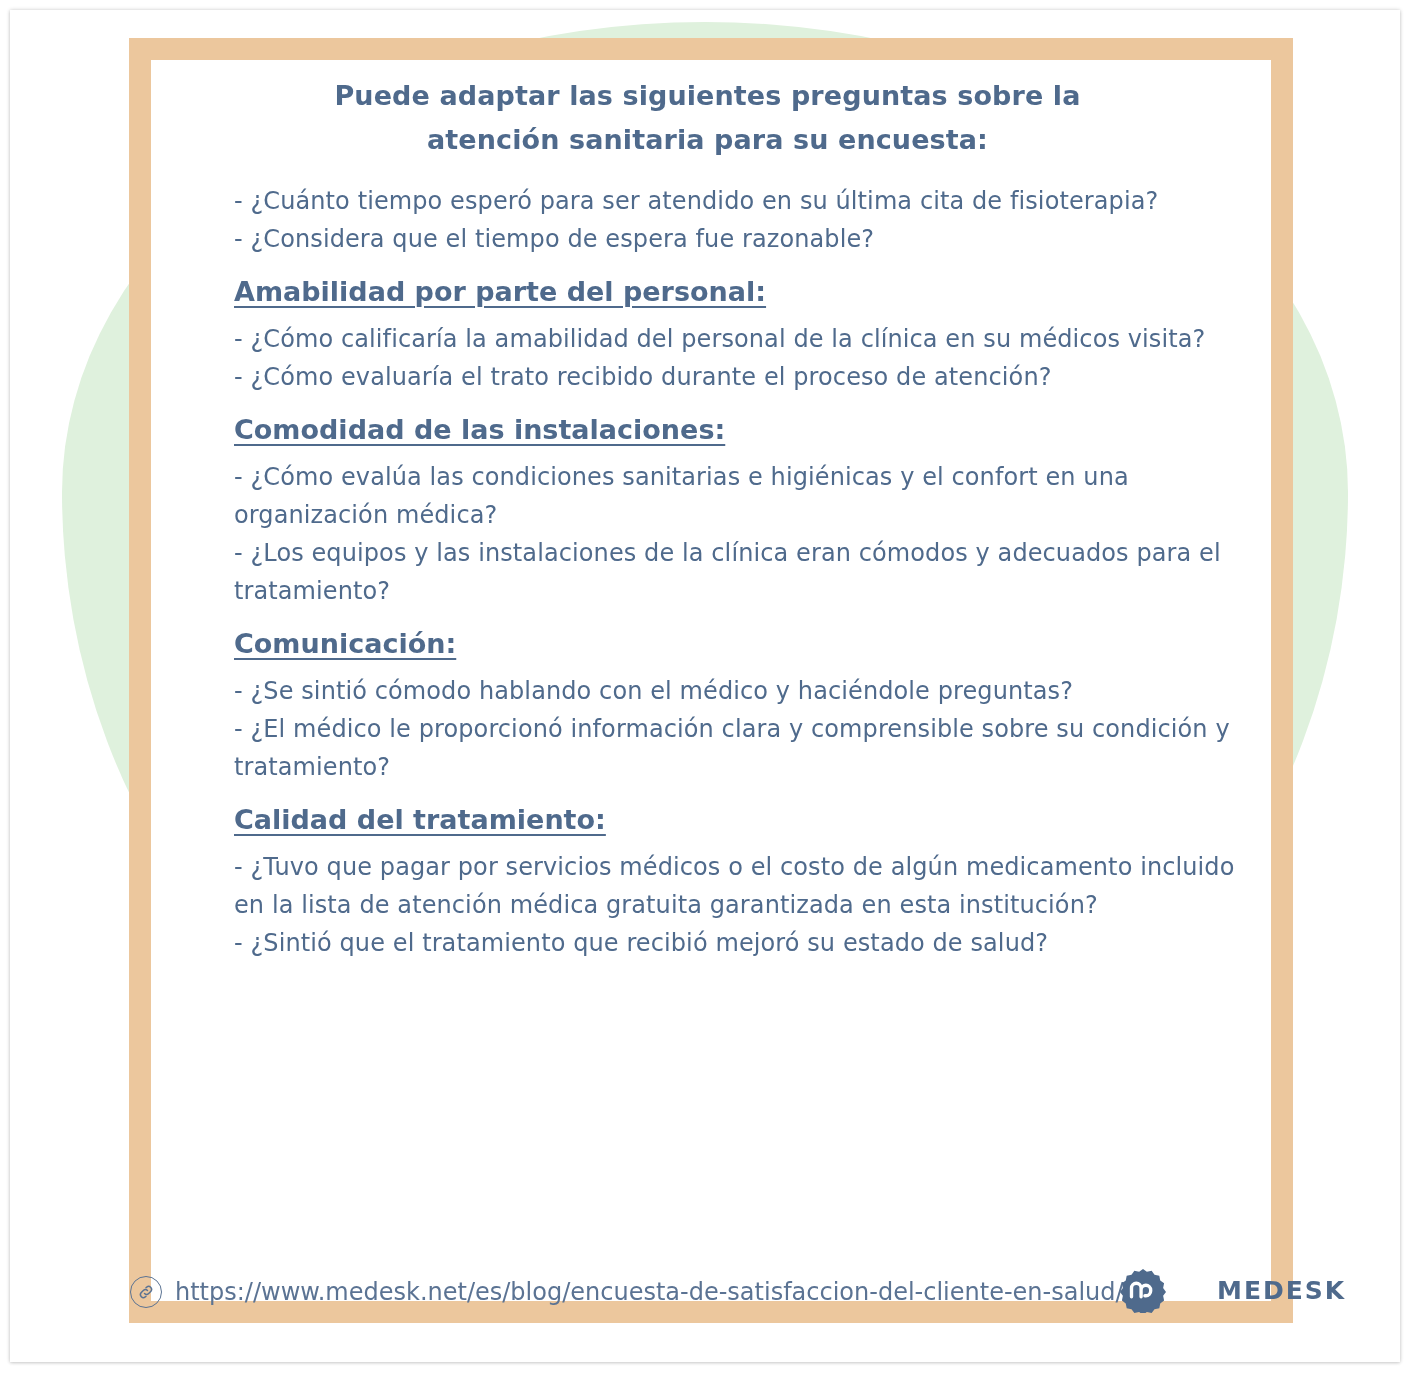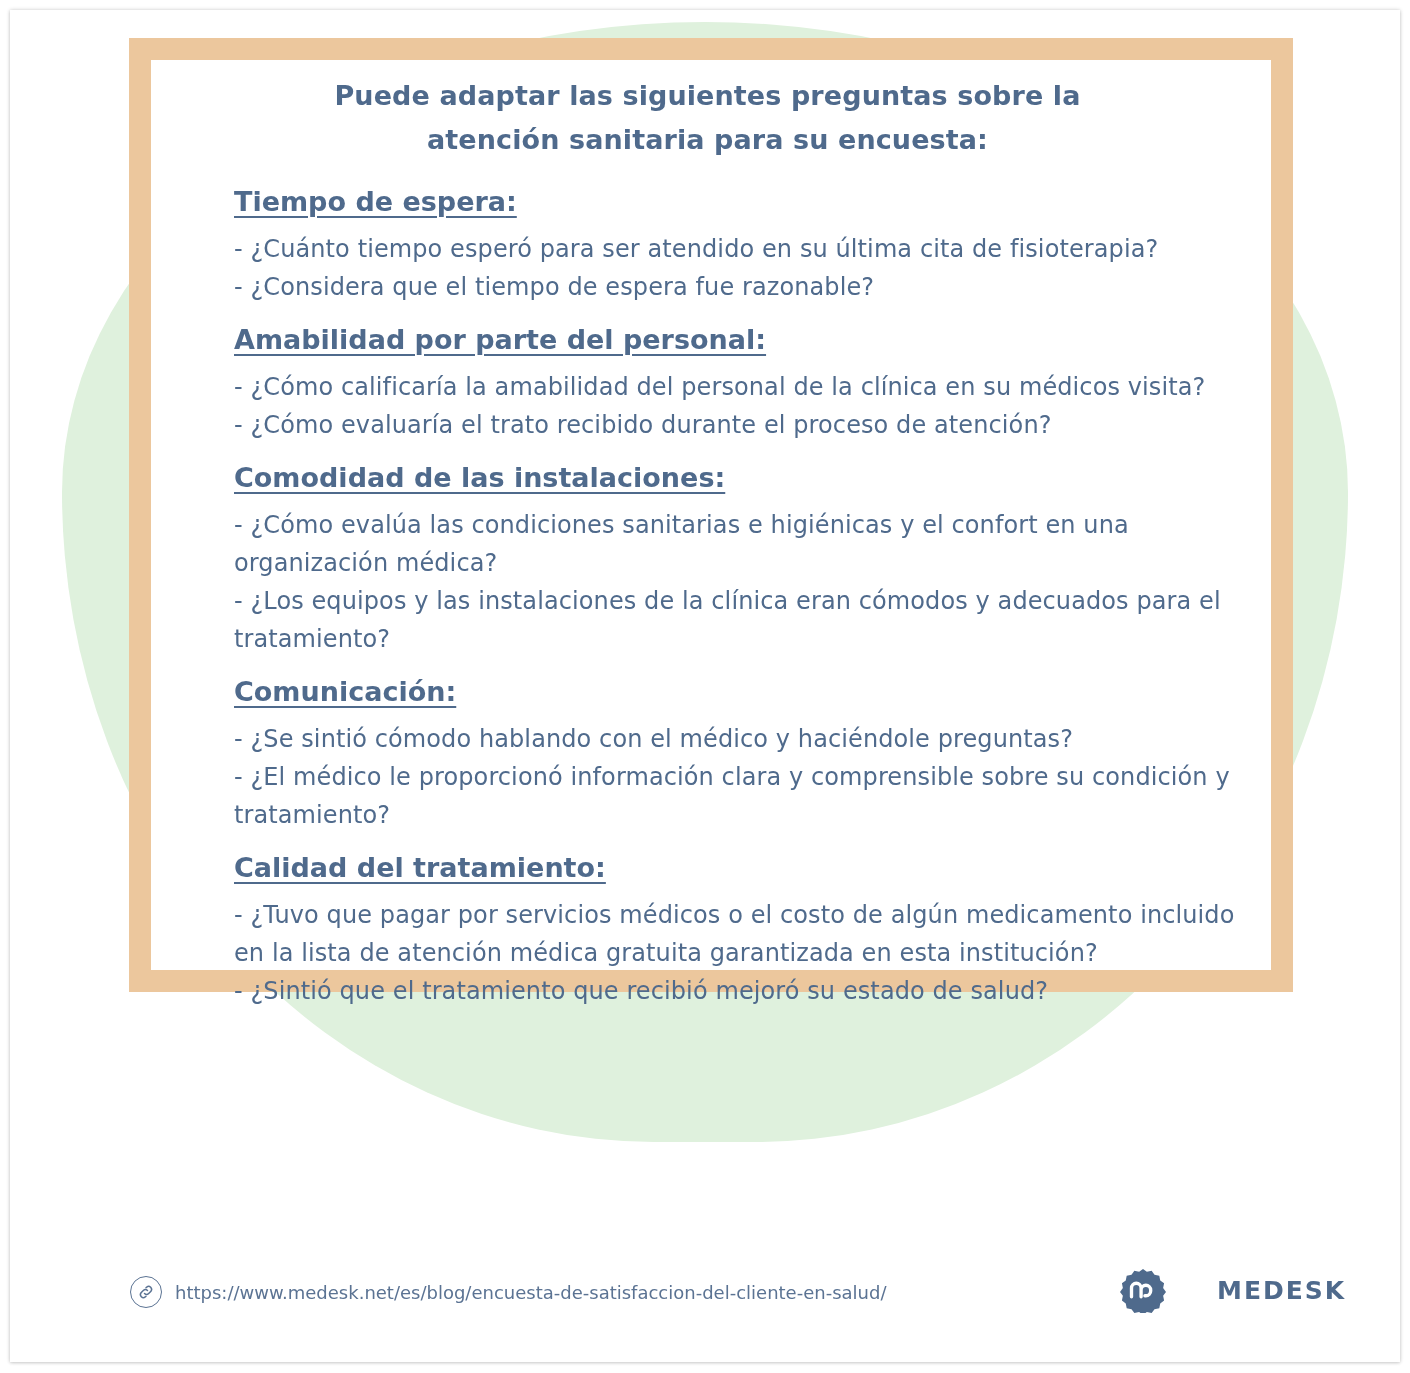--- a/index.html
+++ b/index.html
@@ -8,21 +8,21 @@
     position: absolute; left: 10px; top: 10px; width: 1390px; height: 1352px;
     background: #ffffff;
     box-shadow: 0 0 4px rgba(0,0,0,0.18), 0 1px 3px rgba(0,0,0,0.12);
   }
   .blob {
     position: absolute; left: 52px; top: 12px; width: 1286px; height: 1120px;
     background: #dff1dd;
     border-radius: 50% 50% 46% 46% / 42% 42% 58% 58%;
   }
   .frame {
-    position: absolute; left: 119px; top: 28px; width: 1164px; height: 954px;
+    position: absolute; left: 119px; top: 28px; width: 1164px; height: 1285px;
     background: #ecc79d; box-sizing: border-box; padding: 22px;
   }
   .inner {
     width: 100%; height: 100%; background: #ffffff; box-sizing: border-box;
     padding: 14px 30px 0 83px; color: #4f6a8c;
   }
   .title {
     text-align: center; font-weight: bold; font-size: 27px; line-height: 44px;
     margin: 0 0 20px -60px; letter-spacing: 0.1px;
   }
@@ -33,40 +33,39 @@
     margin-bottom: 8px;
   }
   .question { font-weight: normal; font-size: 24px; line-height: 38px; letter-spacing: 0.1px; }
   .footer-link {
     position: absolute; left: 120px; top: 1266px; display: flex; align-items: center;
   }
   .link-icon {
     width: 32px; height: 32px; border: 1.5px solid #5b7393; border-radius: 50%;
     box-sizing: border-box; display: flex; align-items: center; justify-content: center; margin-right: 13px;
   }
-  .url { font-size: 18px; color: #5b7393; }
+  .url { font-size: 24px; color: #5b7393; }
   .logo { position: absolute; left: 1110px; top: 1257px; display: flex; align-items: center; gap: 41px; }
   .logo-mark { width: 46px; height: 46px; margin-right: 10px; }
   .logo-text { font-weight: bold; font-size: 25px; color: #4f6a8c; letter-spacing: 2px; }
 </style>
 </head>
 <body>
 
 <div class="card">
   <div class="blob"></div>
 
   <div class="frame">
     <div class="inner">
       <div class="title">
         <div>Puede adaptar las siguientes preguntas sobre la</div>
         <div>atención sanitaria para su encuesta:</div>
       </div>
 
       <div class="section">
-        <div class="heading">Tiempo de espera:</div>
         <div class="question">- ¿Cuánto tiempo esperó para ser atendido en su última cita de fisioterapia?</div>
         <div class="question">- ¿Considera que el tiempo de espera fue razonable?</div>
       </div>
 
       <div class="section">
         <div class="heading">Amabilidad por parte del personal:</div>
         <div class="question">- ¿Cómo calificaría la amabilidad del personal de la clínica en su médicos visita?</div>
         <div class="question">- ¿Cómo evaluaría el trato recibido durante el proceso de atención?</div>
       </div>
 

